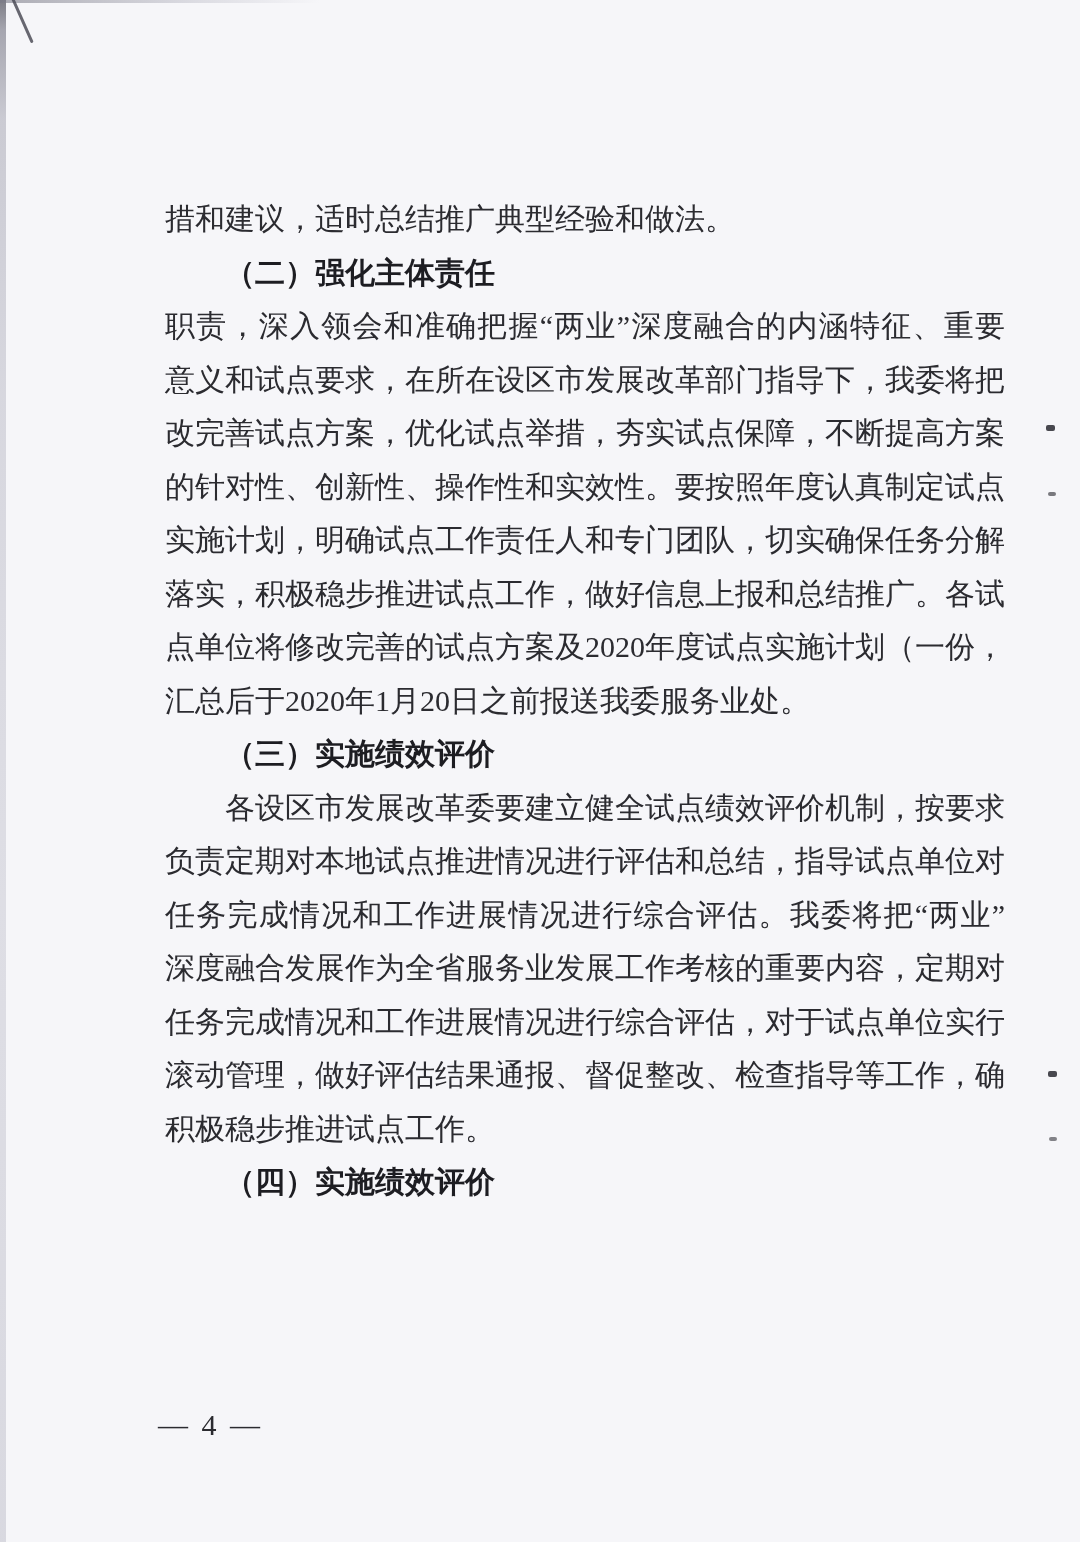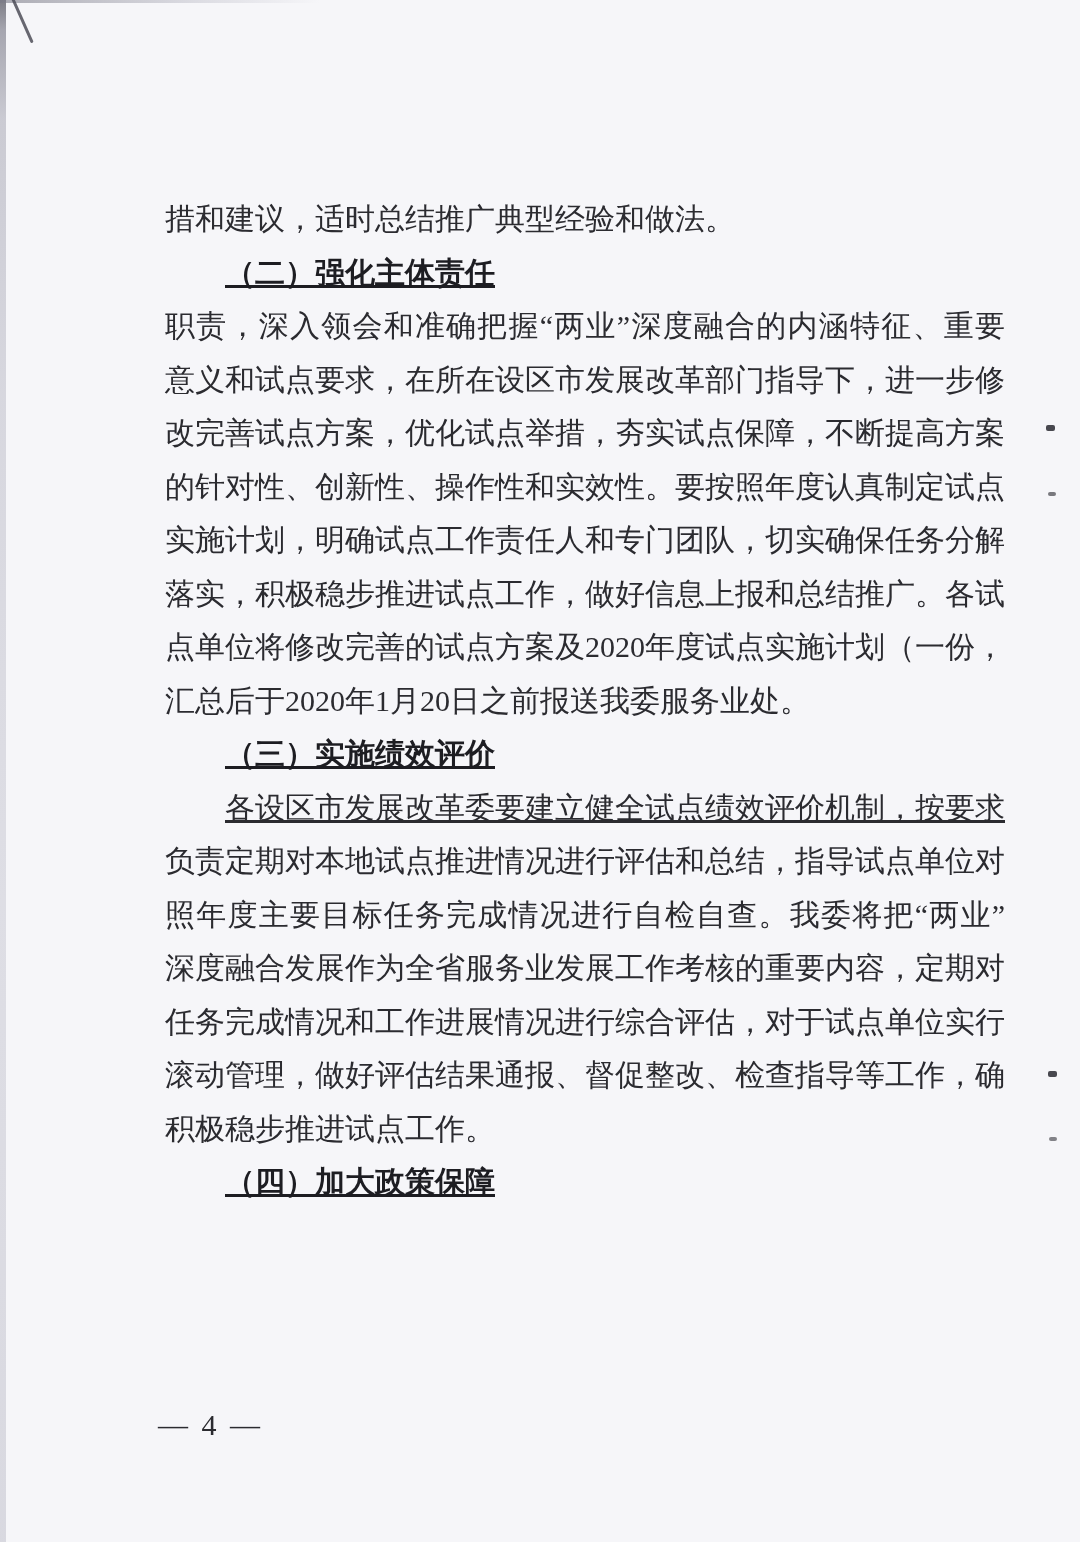--- a/index.html
+++ b/index.html
@@ -61,21 +61,21 @@
   }
   .line {
     display: block;
     text-align: left;
   }
   .stretch {
     text-align: justify;
     text-align-last: justify;
     -moz-text-align-last: justify;
   }
-  .indent { text-indent: 60px; text-decoration: underline; }
+  .indent { text-indent: 60px; }
   .heading {
     font-weight: 700;
     color: #1d1d22;
     font-family: "Liberation Sans", "DejaVu Sans", sans-serif;
   }
   .page-footer {
     position: absolute;
     left: 158px;
     top: 1398px;
     font-size: 30px;
@@ -95,33 +95,33 @@
 
   <div class="speck speck-1"></div>
   <div class="speck speck-2"></div>
   <div class="speck speck-3"></div>
   <div class="speck speck-4"></div>
 
   <div class="page-content">
     <div class="line">措和建议，适时总结推广典型经验和做法。</div>
     <div class="line heading indent">（二）强化主体责任</div>
     <div class="line stretch">职责，深入领会和准确把握“两业”深度融合的内涵特征、重要</div>
-    <div class="line stretch">意义和试点要求，在所在设区市发展改革部门指导下，进一步修</div>
+    <div class="line stretch">意义和试点要求，在所在设区市发展改革部门指导下，我委将把</div>
     <div class="line stretch">改完善试点方案，优化试点举措，夯实试点保障，不断提高方案</div>
     <div class="line stretch">的针对性、创新性、操作性和实效性。要按照年度认真制定试点</div>
     <div class="line stretch">实施计划，明确试点工作责任人和专门团队，切实确保任务分解</div>
     <div class="line stretch">落实，积极稳步推进试点工作，做好信息上报和总结推广。各试</div>
     <div class="line stretch">点单位将修改完善的试点方案及2020年度试点实施计划（一份，</div>
     <div class="line">汇总后于2020年1月20日之前报送我委服务业处。</div>
     <div class="line heading indent">（三）实施绩效评价</div>
     <div class="line indent stretch">各设区市发展改革委要建立健全试点绩效评价机制，按要求</div>
     <div class="line stretch">负责定期对本地试点推进情况进行评估和总结，指导试点单位对</div>
-    <div class="line stretch">照年度主要目标任务完成情况进行自检自查。我委将把“两业”</div>
+    <div class="line stretch">任务完成情况和工作进展情况进行综合评估。我委将把“两业”</div>
     <div class="line stretch">深度融合发展作为全省服务业发展工作考核的重要内容，定期对</div>
     <div class="line stretch">任务完成情况和工作进展情况进行综合评估，对于试点单位实行</div>
     <div class="line stretch">滚动管理，做好评估结果通报、督促整改、检查指导等工作，确</div>
     <div class="line">积极稳步推进试点工作。</div>
-    <div class="line heading indent">（四）加大政策保障</div>
+    <div class="line heading indent">（四）实施绩效评价</div>
   </div>
 
   <div class="page-footer">— 4 —</div>
 
 </div>
 
 </body></html>

